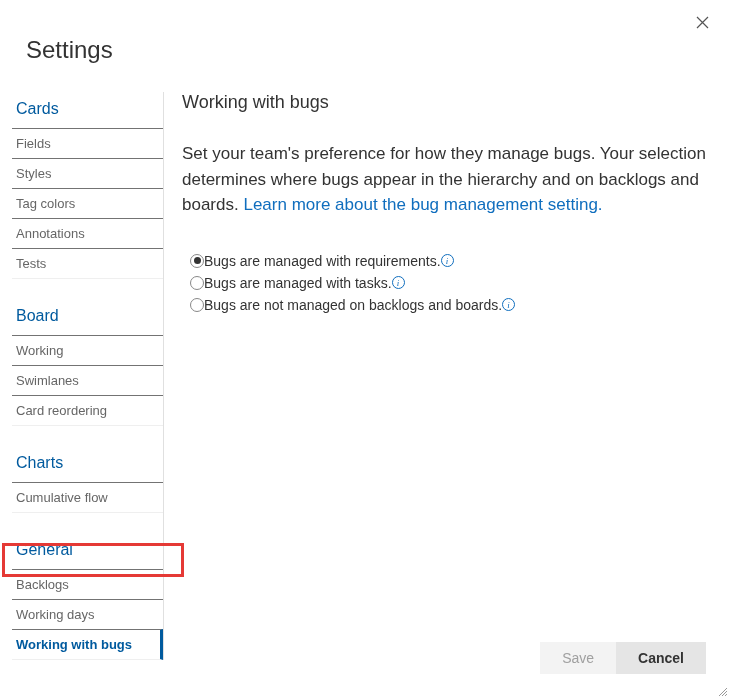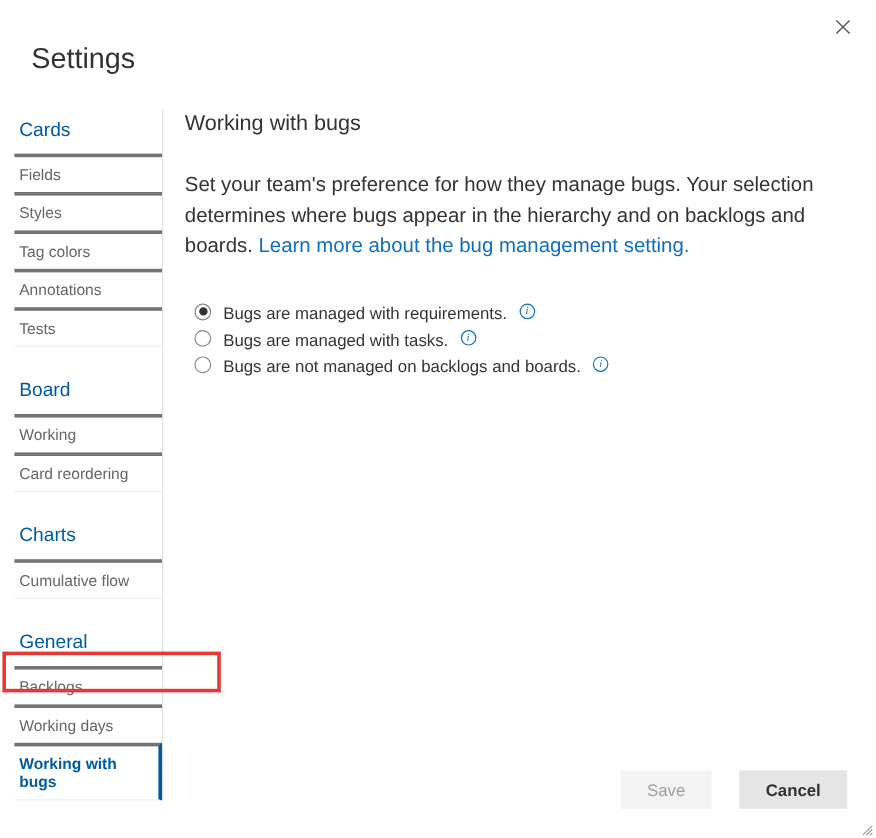--- a/index.html
+++ b/index.html
@@ -29,36 +29,36 @@
       font-size: 24px;
       font-weight: 300;
       color: #333;
       padding: 36px 0 0 26px;
     }
     .layout {
       display: flex;
       margin-top: 28px;
     }
     .sidebar {
-      width: 136px;
+      width: 164px;
       border-right: 1px solid #e0e0e0;
       padding-left: 12px;
       min-height: 520px;
     }
     .sidebar-section-header {
       font-size: 16px;
       color: #005a9e;
       font-weight: 400;
       padding: 8px 4px 10px 4px;
     }
     .sidebar-item {
       font-size: 13px;
       color: #666;
       padding: 7px 4px;
-      border-top: 3px solid #737373;
+      border-top: 1px solid #737373;
       cursor: pointer;
     }
     .sidebar-item:last-child {
       border-bottom: 1px solid #efefef;
     }
     .sidebar-section + .sidebar-section {
       margin-top: 20px;
     }
     .sidebar-item.selected {
       color: #005a9e;
@@ -92,23 +92,22 @@
     }
     .description a {
       color: #106ebe;
       text-decoration: none;
     }
     .radio-group {
       margin-top: 12px;
     }
     .radio-row {
       display: flex;
-      align-items: flex-start;
+      align-items: center;
       padding: 3px 0;
-      gap: 10px;
     }
     .radio {
       width: 14px;
       height: 14px;
       border: 1px solid #888;
       border-radius: 50%;
       display: inline-flex;
       align-items: center;
       justify-content: center;
       cursor: pointer;
@@ -139,21 +138,21 @@
       font-style: italic;
       font-family: Georgia, serif;
       flex-shrink: 0;
       cursor: pointer;
     }
     .footer {
       position: absolute;
       bottom: 24px;
       right: 24px;
       display: flex;
-      gap: 23px;
+      gap: 0;
     }
     .btn {
       padding: 8px 22px;
       font-size: 14px;
       border: none;
       cursor: pointer;
       font-family: inherit;
     }
     .btn-save {
       background: #f3f3f3;
@@ -190,20 +189,21 @@
       <div class="sidebar-section-header">Cards</div>
       <div class="sidebar-item">Fields</div>
       <div class="sidebar-item">Styles</div>
       <div class="sidebar-item">Tag colors</div>
       <div class="sidebar-item">Annotations</div>
       <div class="sidebar-item">Tests</div>
     </div>
     <div class="sidebar-section">
       <div class="sidebar-section-header">Board</div>
       <div class="sidebar-item">Working</div>
+      <div class="sidebar-item">Swimlanes</div>
       <div class="sidebar-item">Card reordering</div>
     </div>
     <div class="sidebar-section">
       <div class="sidebar-section-header">Charts</div>
       <div class="sidebar-item">Cumulative flow</div>
     </div>
     <div class="sidebar-section">
       <div class="sidebar-section-header">General</div>
       <div class="sidebar-item">Backlogs</div>
       <div class="sidebar-item">Working days</div>

